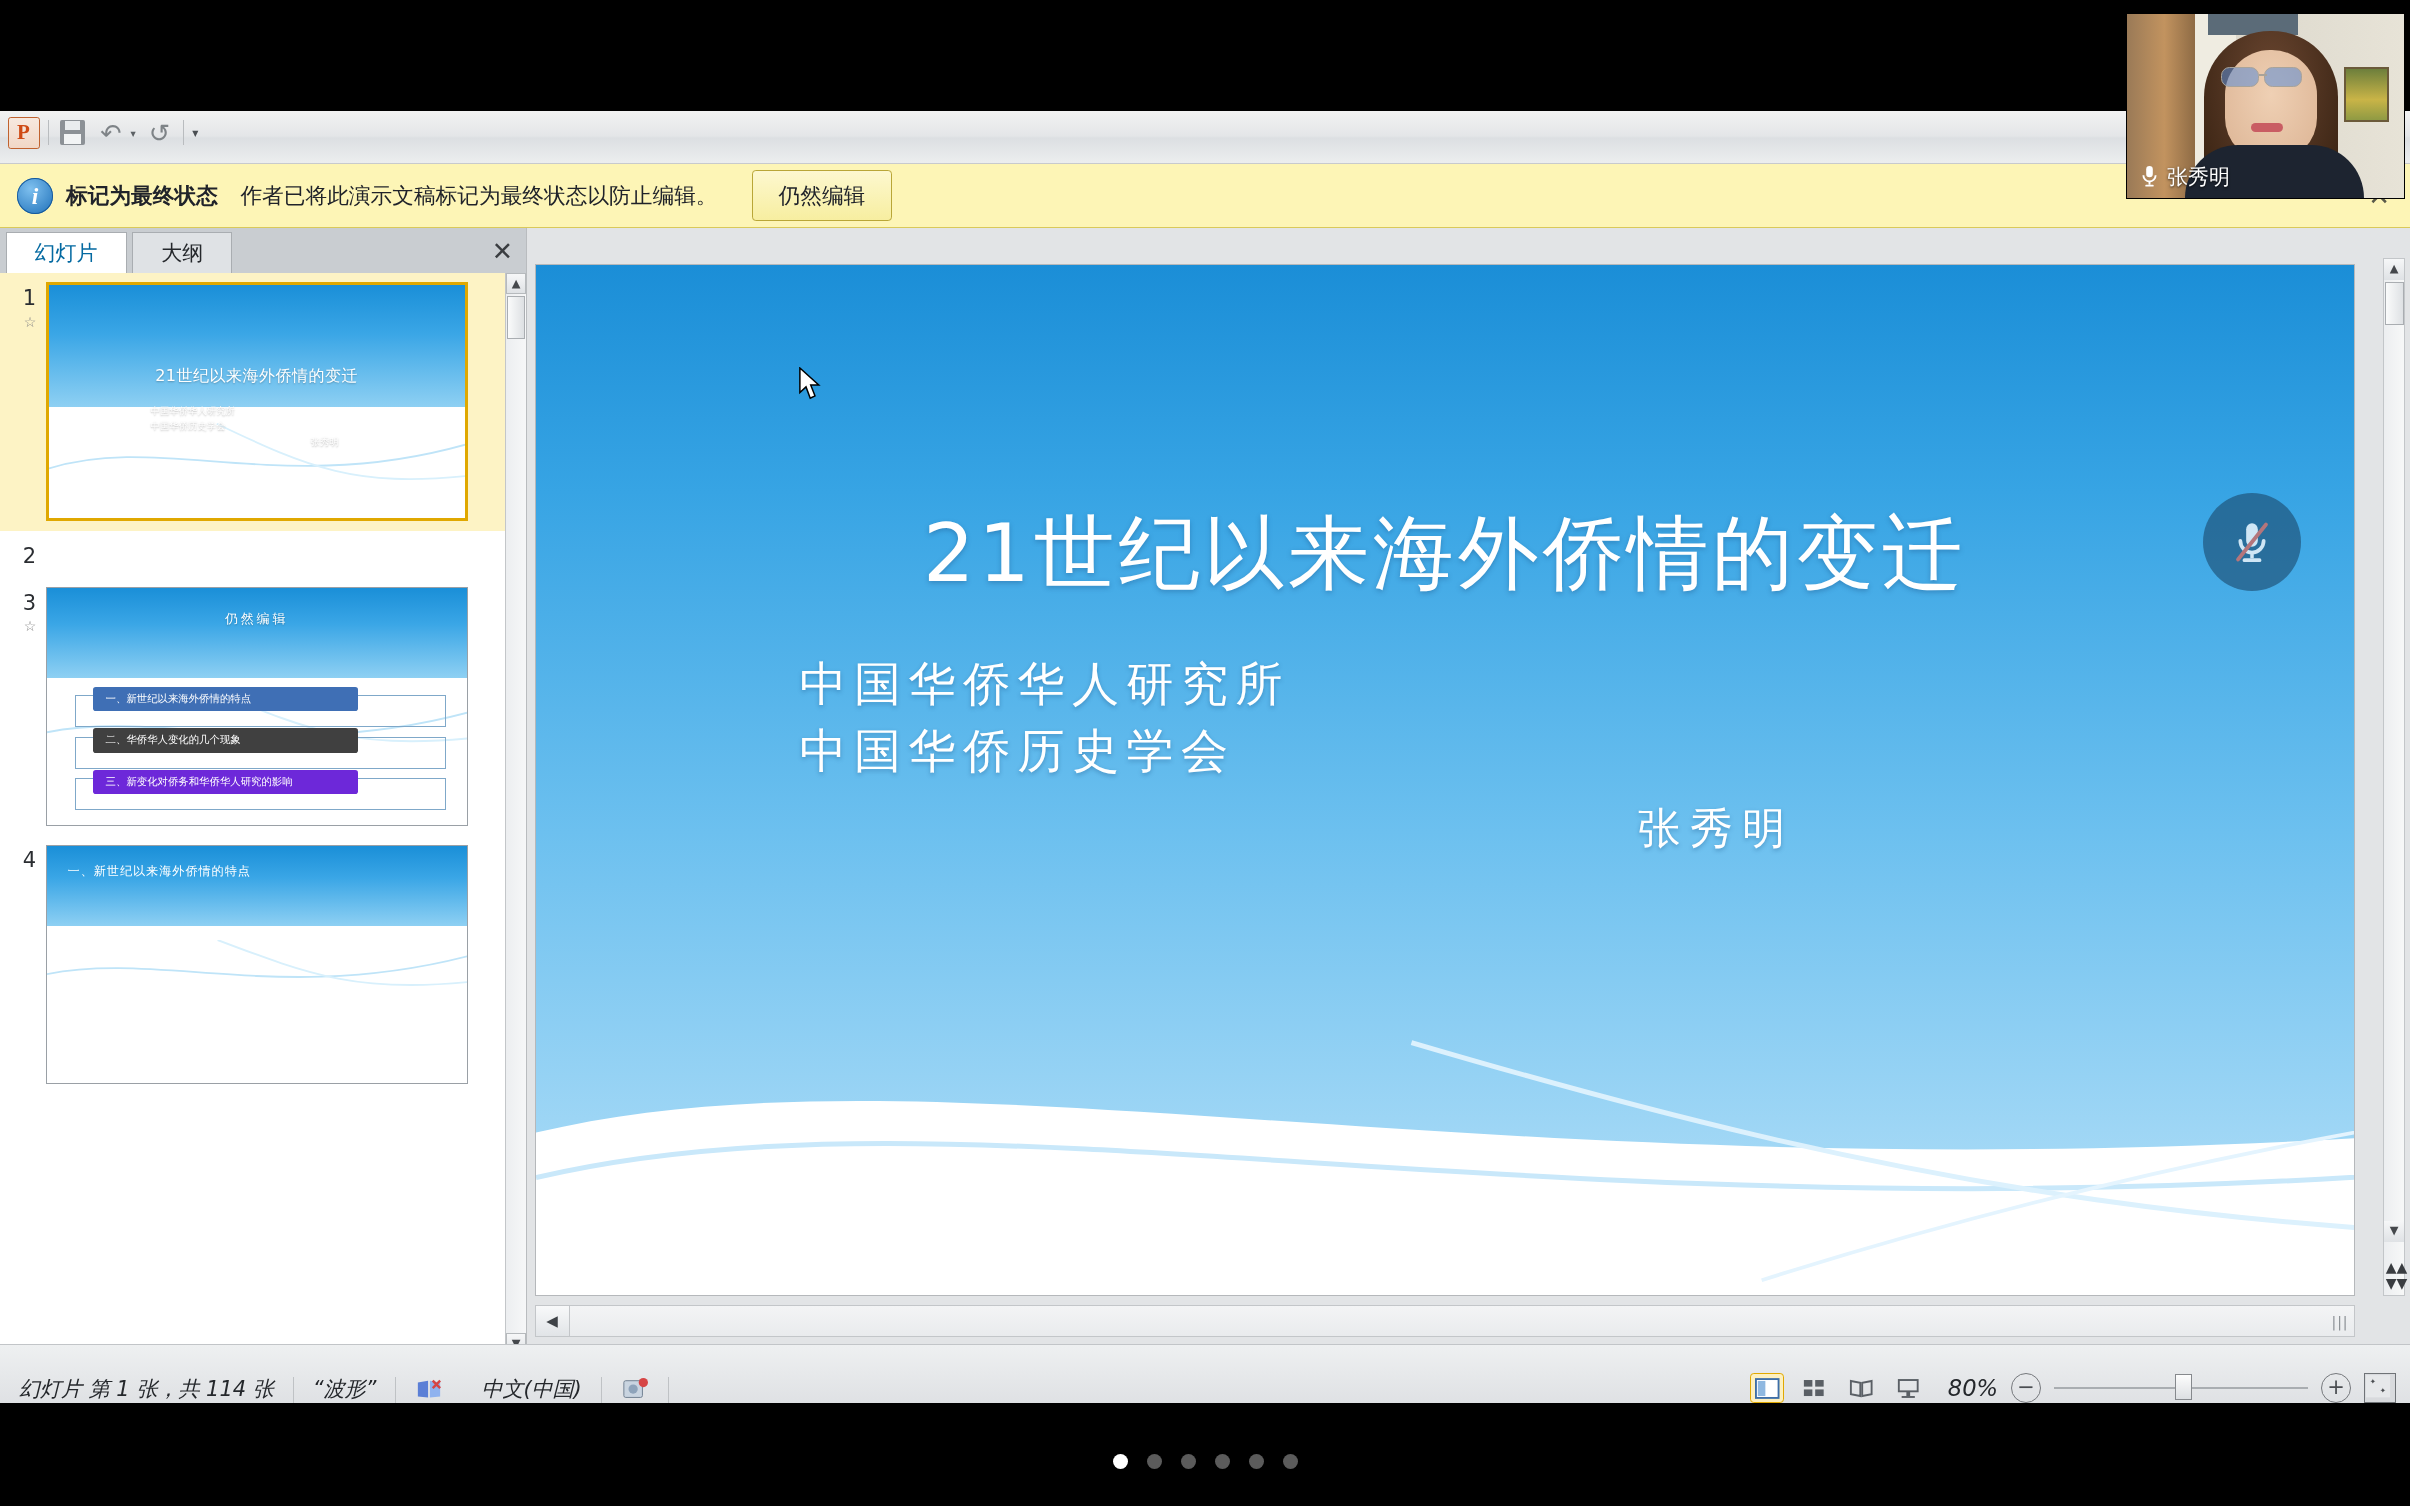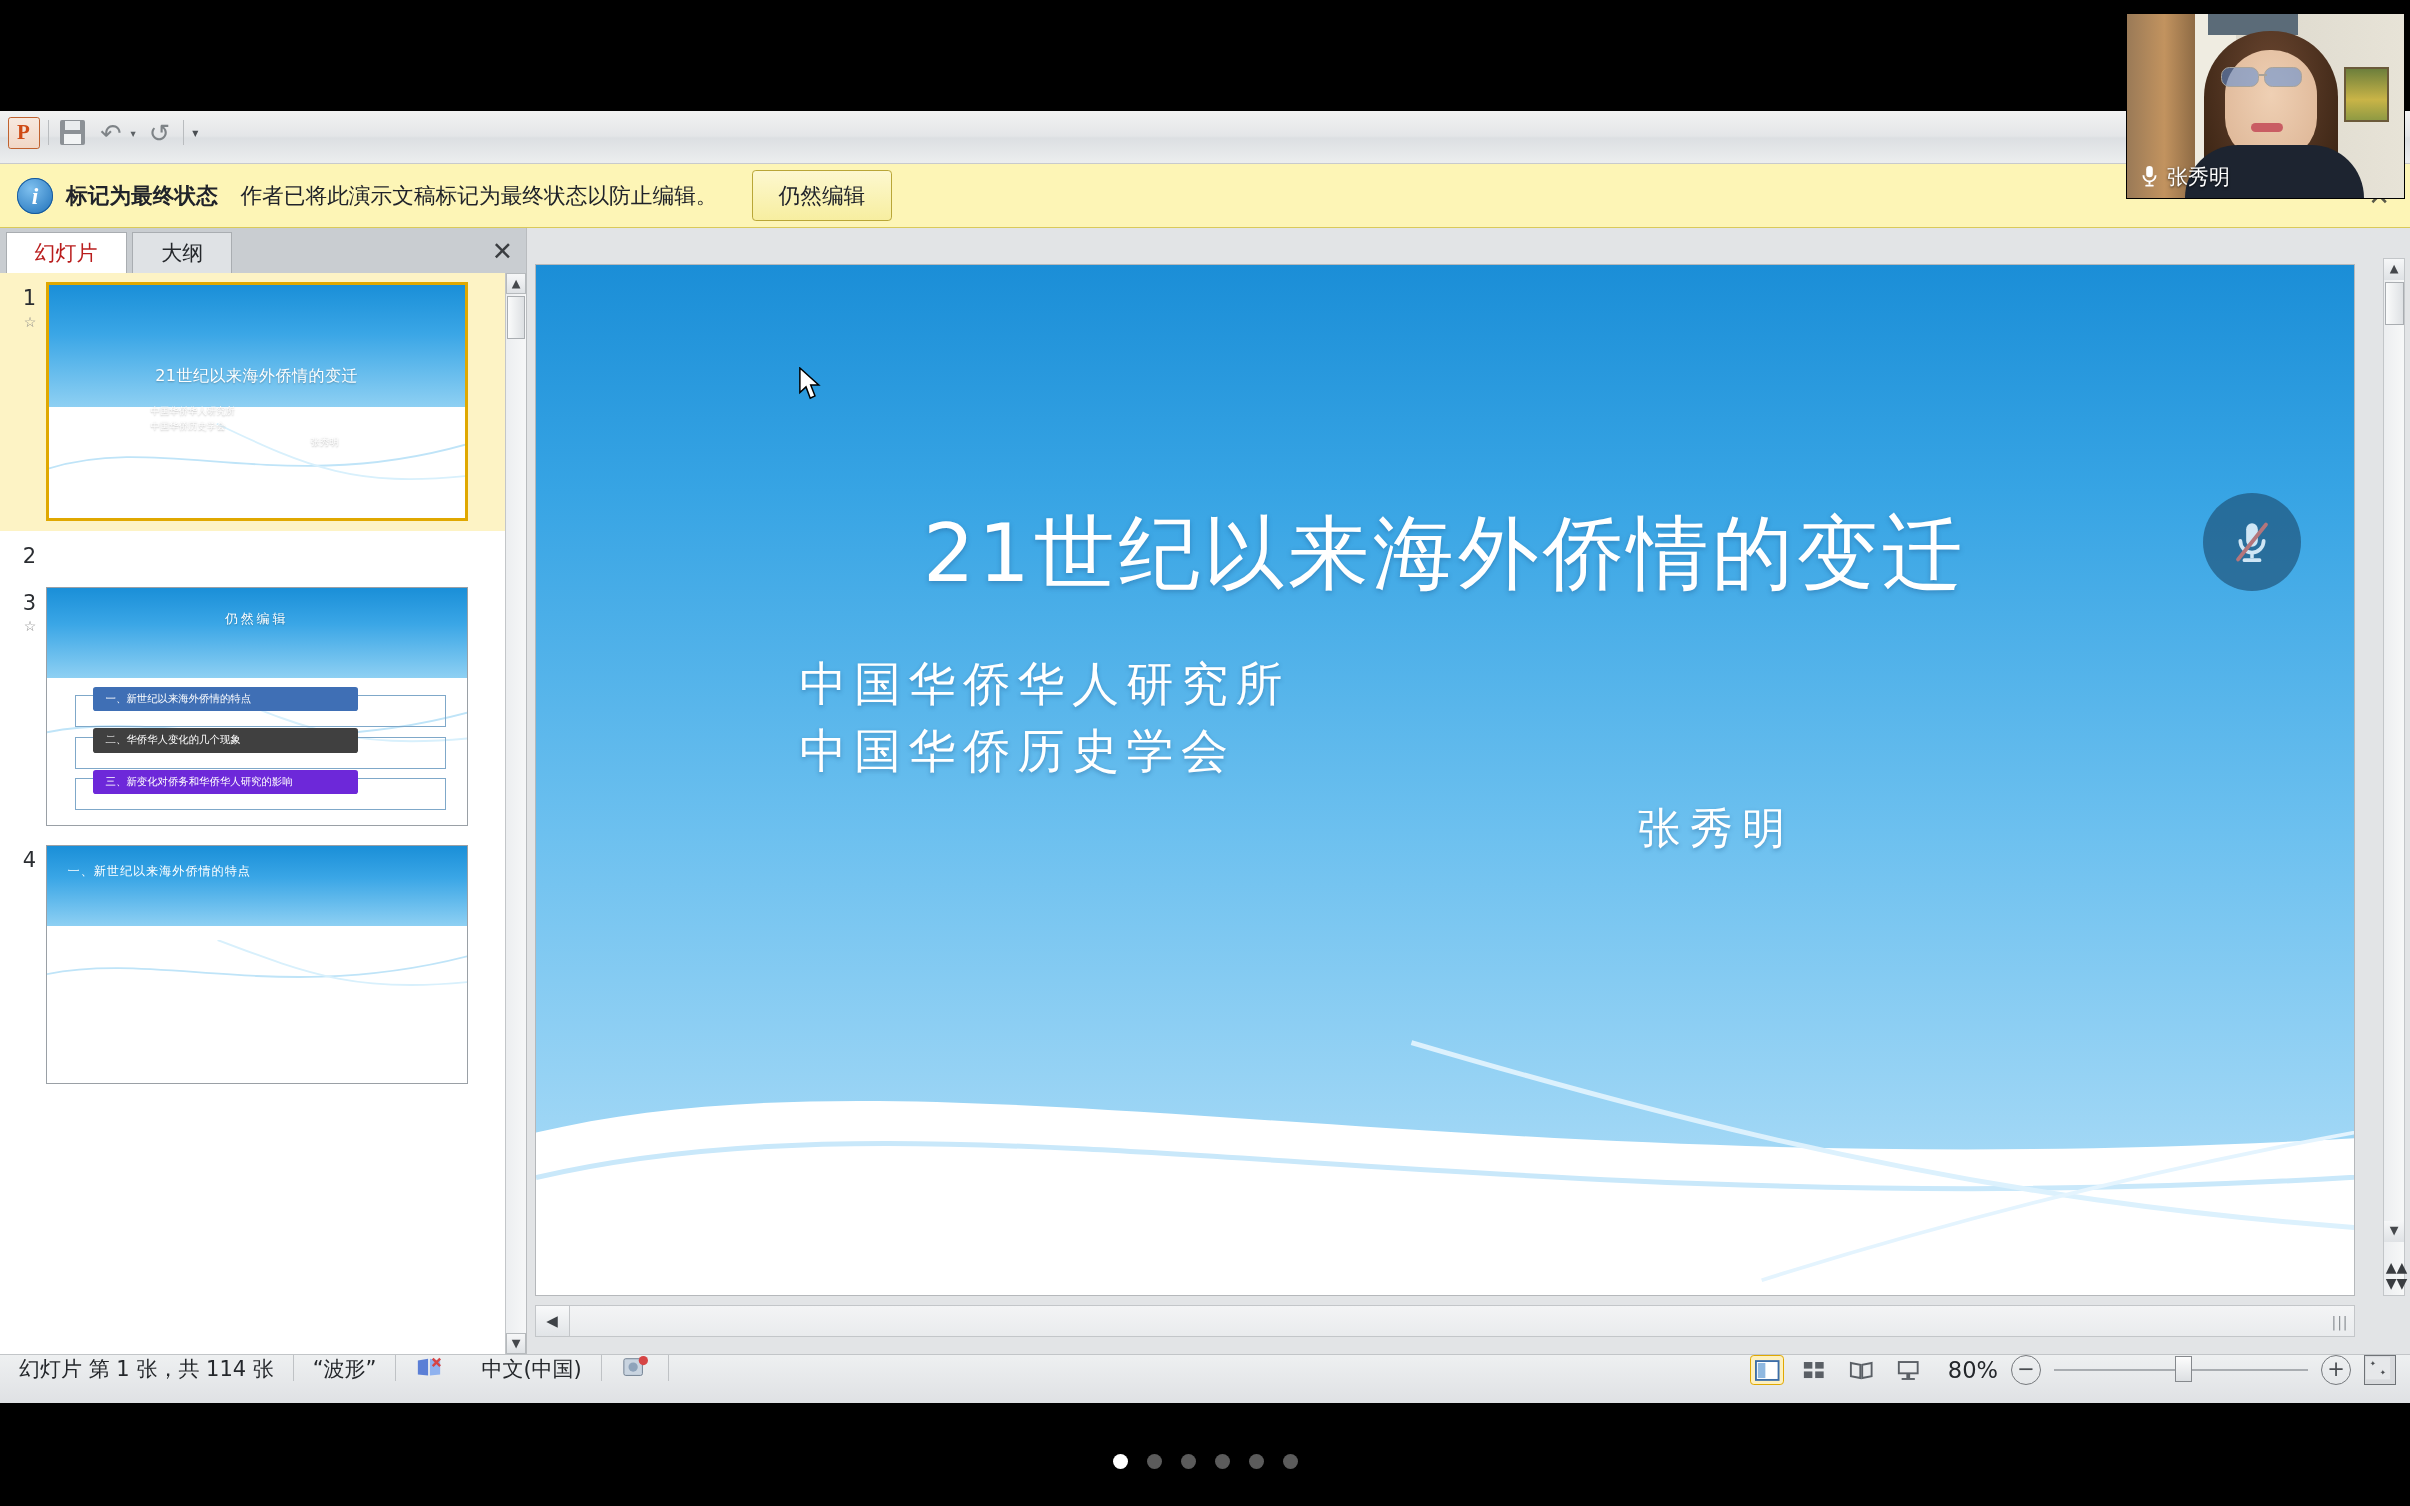--- a/index.html
+++ b/index.html
@@ -83,21 +83,21 @@
   
   .workarea { position: relative; height: calc(100% - 53px - 49px - 64px); display: flex; background: #e8e8e8; }
 
   
   .thumbpane { width: 527px; position: relative; background: #fff; border-right: 0.9px solid #b9bcbf; }
   .pane-tabs { height: 45px; background: #c9cdd1; display: flex; align-items: flex-end; position: relative; }
   .ptab {
     height: 41px; padding: 0 28px; display: flex; align-items: center; font-size: 21px; color: #25282c;
     background: #dfe2e5; border: 0.9px solid #a9adb1; border-bottom: none; margin-left: 5.6px;
   }
-  .ptab.active { background: #fff; border-color: #a9adb1; color: #b91c1c; }
+  .ptab.active { background: #fff; border-color: #a9adb1; color: #0369a1; }
   .pane-close { position: absolute; right: 13px; top: 7.5px; font-size: 25.4px; color: #3a3d41; }
   .thumblist { position: absolute; top: 45px; left: 0; right: 21px; bottom: 0; overflow: hidden; background: #fff; }
   .thumbrow { position: relative; display: flex; padding: 9.4px 0 9.4px 5.6px; }
   .thumbrow.selected { background: #fdf3c5; }
   .thumbnum { width: 40px; text-align: right; padding-right: 9.4px; font-size: 21px; color: #2a2d31; padding-top: 3.8px; }
   .thumbnum .star { display:block; font-size: 14px; color:#888; margin-top: 3.8px; }
   .thumbbox { width: 422px; height: 239px; border: 1.9px solid #9aa0a6; background: #fff; position: relative; overflow: hidden; }
   .thumbrow.selected .thumbbox { border: 3.8px solid #e0a800; }
 
   
@@ -166,23 +166,23 @@
     position: absolute; left: 7.5px; right: 56px; bottom: 17px; height: 32px;
     background: linear-gradient(to bottom,#f7f8f8,#e6e8ea); border: 0.9px solid #c3c6c9; display: flex; align-items: stretch;
   }
   .hs-btn { width: 34px; background: linear-gradient(to bottom,#f8f9fa,#e1e4e7); border-right: 0.9px solid #c3c6c9;
     font-size: 15px; color: #3e4247; text-align: center; line-height: 30px; }
   .hs-track { flex: 1; background: linear-gradient(to bottom,#f3f4f5,#e9ebed); position: relative; }
   .hs-grip { position: absolute; right: 5.6px; top: 7.5px; color: #8b9095; font-size: 14px; letter-spacing: 0.9px; }
 
   
   .statusbar {
-    position: absolute; left: 0; right: 0; bottom: 0; height: 49px;
+    position: absolute; left: 0; right: 0; bottom: 0; height: 59px;
     background: linear-gradient(to bottom,#eef0f1,#dfe1e4); border-top: 0.9px solid #c2c5c8;
-    display: flex; align-items: flex-start; font-size: 21px; color: #24272b;
+    display: flex; align-items: flex-end; font-size: 21px; color: #24272b; font-style: italic;
   }
   .st-item { padding: 0 19px; display: flex; align-items: center; gap: 9.4px; }
   .st-sep { width: 0.9px; height: 26px; background: #bfc2c5; }
   .st-right { margin-left: auto; display: flex; align-items: center; gap: 13px; padding-right: 15px; }
   .viewbtn { width: 34px; height: 30px; display: flex; align-items: center; justify-content: center; }
   .viewbtn.active { background: #fdf0bf; border: 1.9px solid #e0a800; border-radius: 3.8px; }
   .zoom-circle { width: 30px; height: 30px; border-radius: 50%; border: 1.9px solid #76797d;
     color: #4a4d51; font-size: 21px; line-height: 26px; text-align: center; }
   .zoom-track { width: 254px; height: 2.8px; background: #a9adb1; position: relative; }
   .zoom-handle { position: absolute; left: 121px; top: -12.2px; width: 17px; height: 26px;

